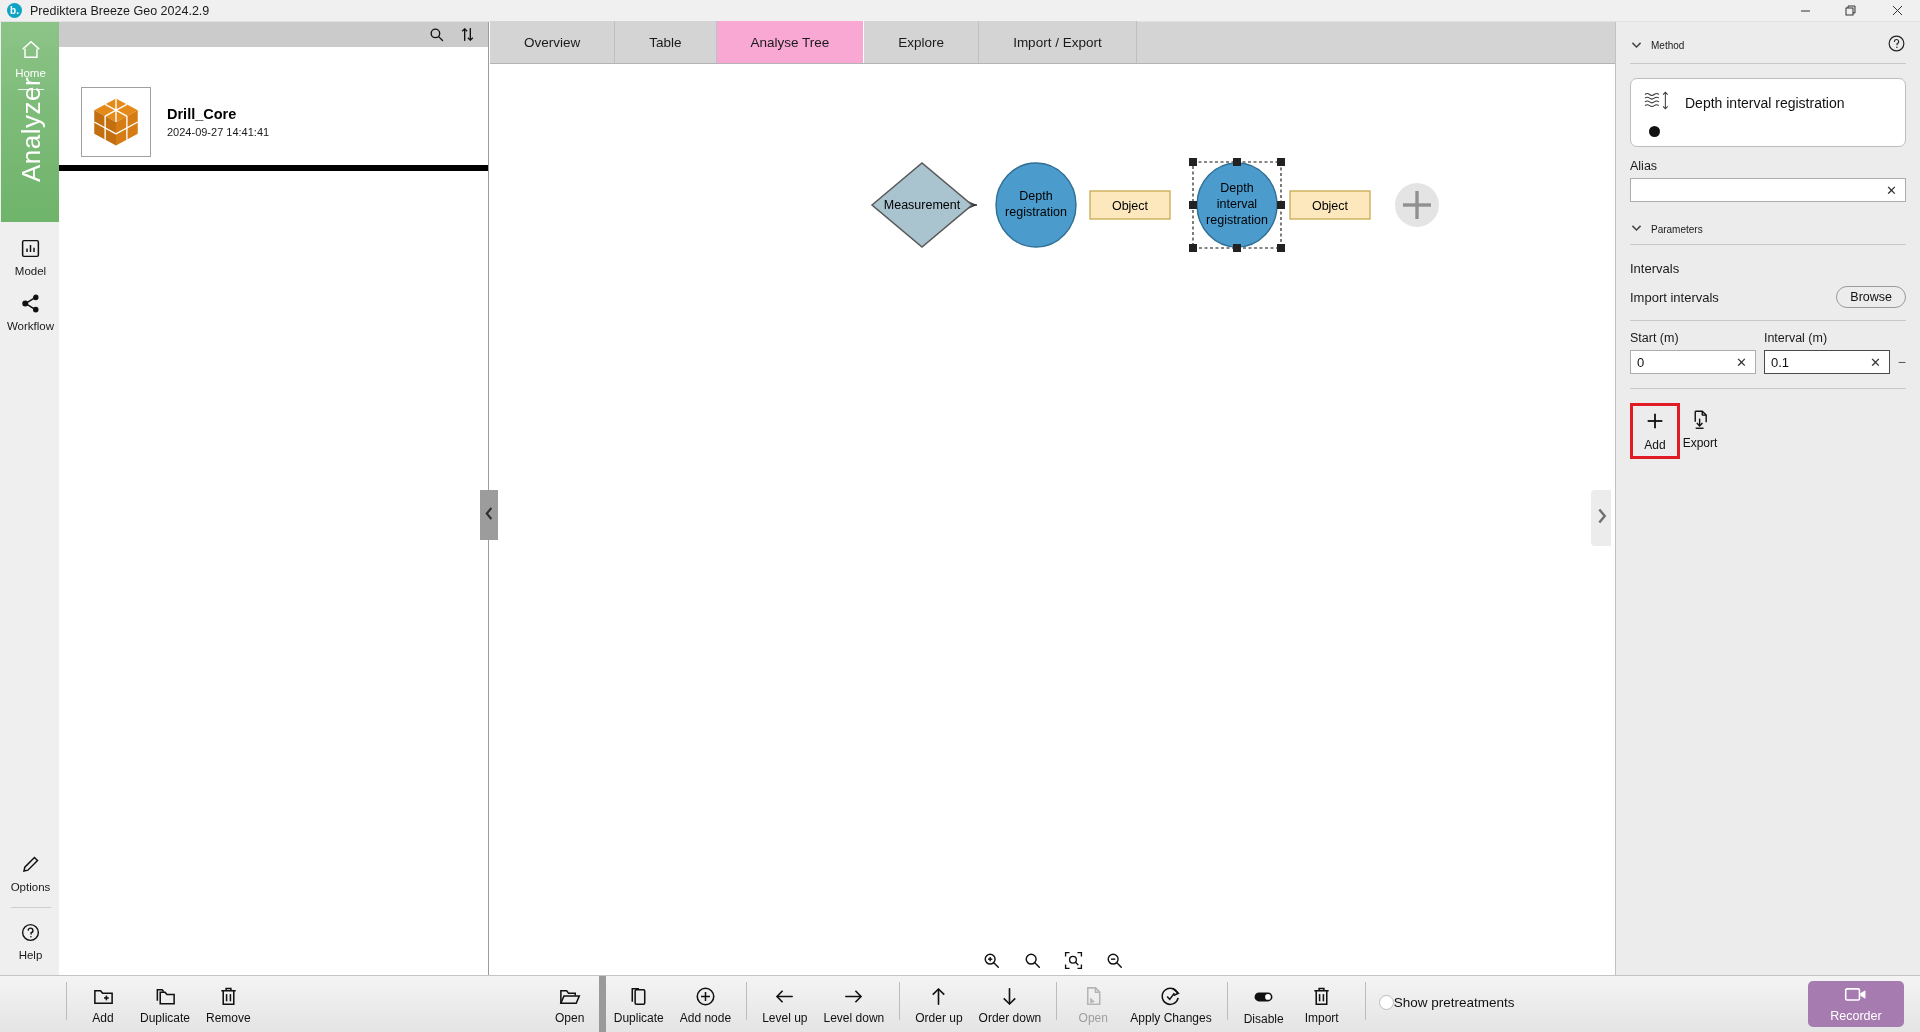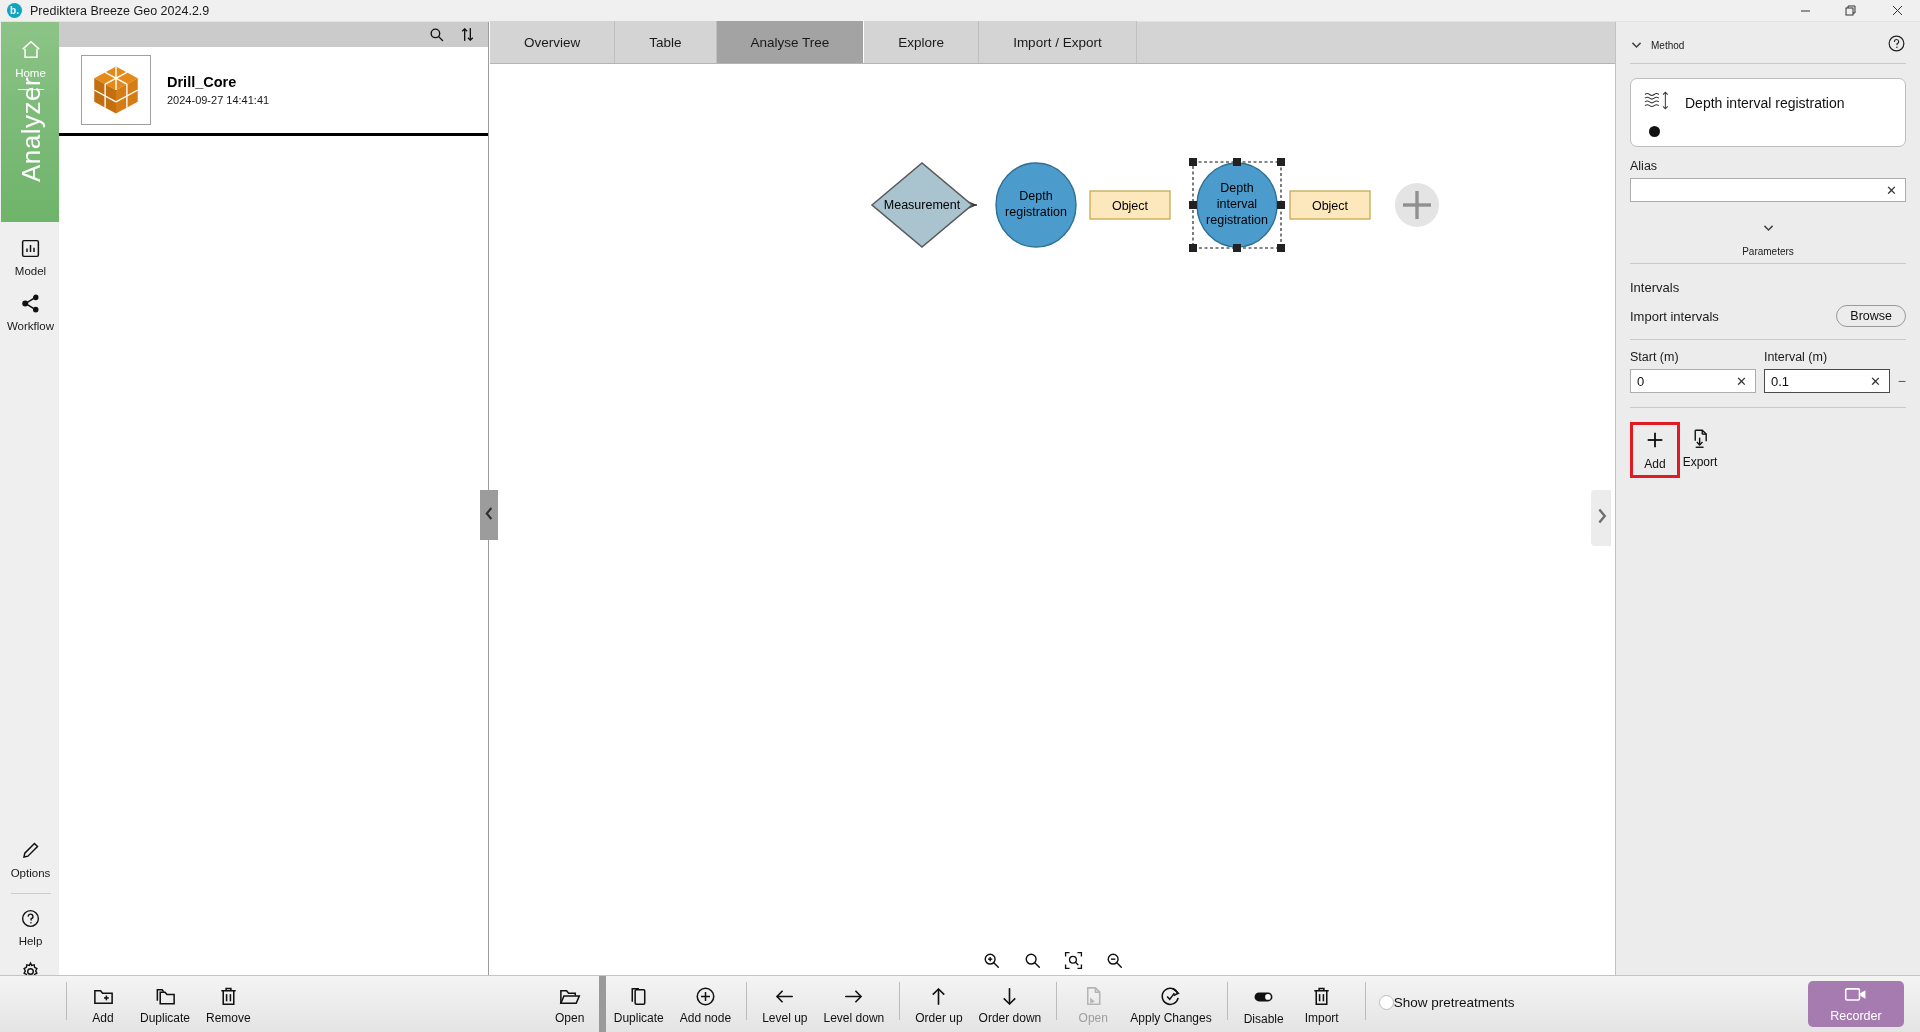--- a/index.html
+++ b/index.html
@@ -57,39 +57,39 @@
     color: #fff; font-size: 26px; letter-spacing: .5px; white-space: nowrap;
     width: 200px; text-align: center;
   }
   .rail-item {
     margin-top: 16px; display: flex; flex-direction: column; align-items: center;
     color: #1a1a1a; cursor: pointer; width: 59px;
   }
   .rail-item .lbl { font-size: 11.5px; margin-top: 2px; }
   #rail-bottom {
     margin-top: auto; width: 59px; display: flex; flex-direction: column;
-    align-items: center; padding-bottom: 32px;
+    align-items: center; padding-bottom: 18px;
   }
   #rail-bottom .rail-item { margin-top: 14px; }
   #rail-sep { width: 40px; height: 1px; background: #cdcdcd; margin-top: 14px; }
 
   
   #filepanel {
     position: absolute; top: 22px; left: 59px; width: 430px; height: 1010px;
     background: #ffffff; border-right: 1px solid #9c9c9c;
   }
   #filepanel-head {
     height: 25px; background: #cbcbcb; display: flex; align-items: center;
     justify-content: flex-end; padding-right: 12px; gap: 14px;
   }
   .head-icon { cursor: pointer; display: flex; align-items: center; }
   #filelist { background: #fff; }
   .file-row {
     display: flex; align-items: center; padding: 8px 0 8px 0;
-    border-bottom: 3px solid #000000; cursor: pointer;
+    border-bottom: 6px solid #000000; cursor: pointer; margin-top: 32px;
   }
   .file-row.selected { background: #cdcdcd; border-bottom-color: #b5b5b5; }
   .thumb-wrap {
     width: 70px; height: 70px; margin-left: 22px; margin-right: 16px;
     border: 1px solid #a0a0a0; background: #fff; flex: 0 0 auto;
     display: flex; align-items: center; justify-content: center;
   }
   .file-row.child .thumb-wrap { margin-left: 42px; }
   .file-meta .nm { font-size: 14.5px; font-weight: bold; color: #000; }
   .file-meta .dt { font-size: 11px; color: #1a1a1a; margin-top: 4px; }
@@ -119,21 +119,21 @@
   }
   #tabbar {
     height: 42px; display: flex; align-items: flex-end;
     background: #d4d4d4; border-bottom: 1px solid #b4b4b4;
   }
   .tab {
     height: 42px; display: flex; align-items: center; justify-content: center;
     font-size: 13.5px; color: #1a1a1a; cursor: pointer;
     border-right: 1px solid #c0c0c0; padding: 0 34px; background: #d4d4d4;
   }
-  .tab.active { background: #a3a3a3; font-weight: normal; border-right-color: #ffffff; }
+  .tab.active { background: #f9a8d4; font-weight: normal; border-right-color: #ffffff; }
   #canvas {
     position: absolute; top: 42px; left: 0; width: 1125px; height: 920px;
     background: #ffffff; overflow: hidden;
   }
   #zoomtools {
     position: absolute; bottom: 14px; left: 0; width: 1125px;
     display: flex; align-items: center; justify-content: center; gap: 22px;
   }
   .ztool { cursor: pointer; display: flex; }
 
@@ -518,21 +518,21 @@
     </div>
     <div id="method-dot"></div>
   </div>
 
   <div class="field-label">Alias</div>
   <div class="txtfield">
     <span class="val"></span>
     <span class="clr">✕</span>
   </div>
 
-  <div class="sect-head" style="padding-top:18px;flex-direction:column;">
+  <div class="sect-head" style="padding-top:18px;">
     <span>
       <svg width="13" height="13" viewBox="0 0 16 16" fill="none" stroke="#444" stroke-width="1.8">
         <polyline points="3,6 8,11 13,6"></polyline>
       </svg>
     </span>
     <span class="t">Parameters</span>
   </div>
   <div class="sect-rule"></div>
 
   <div class="param-label">Intervals</div>

